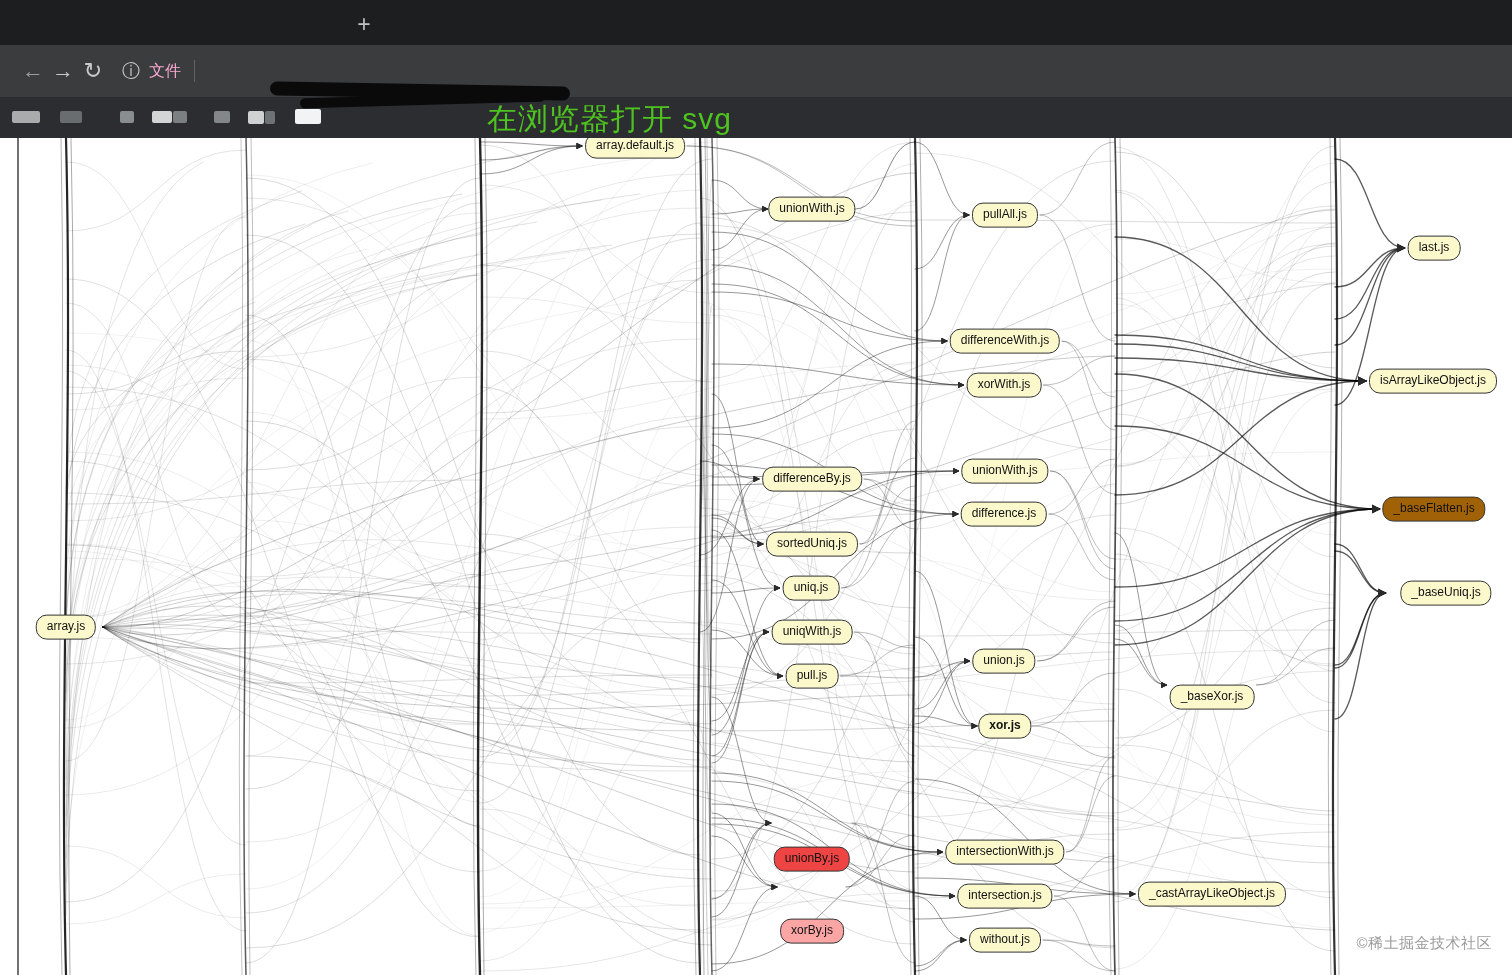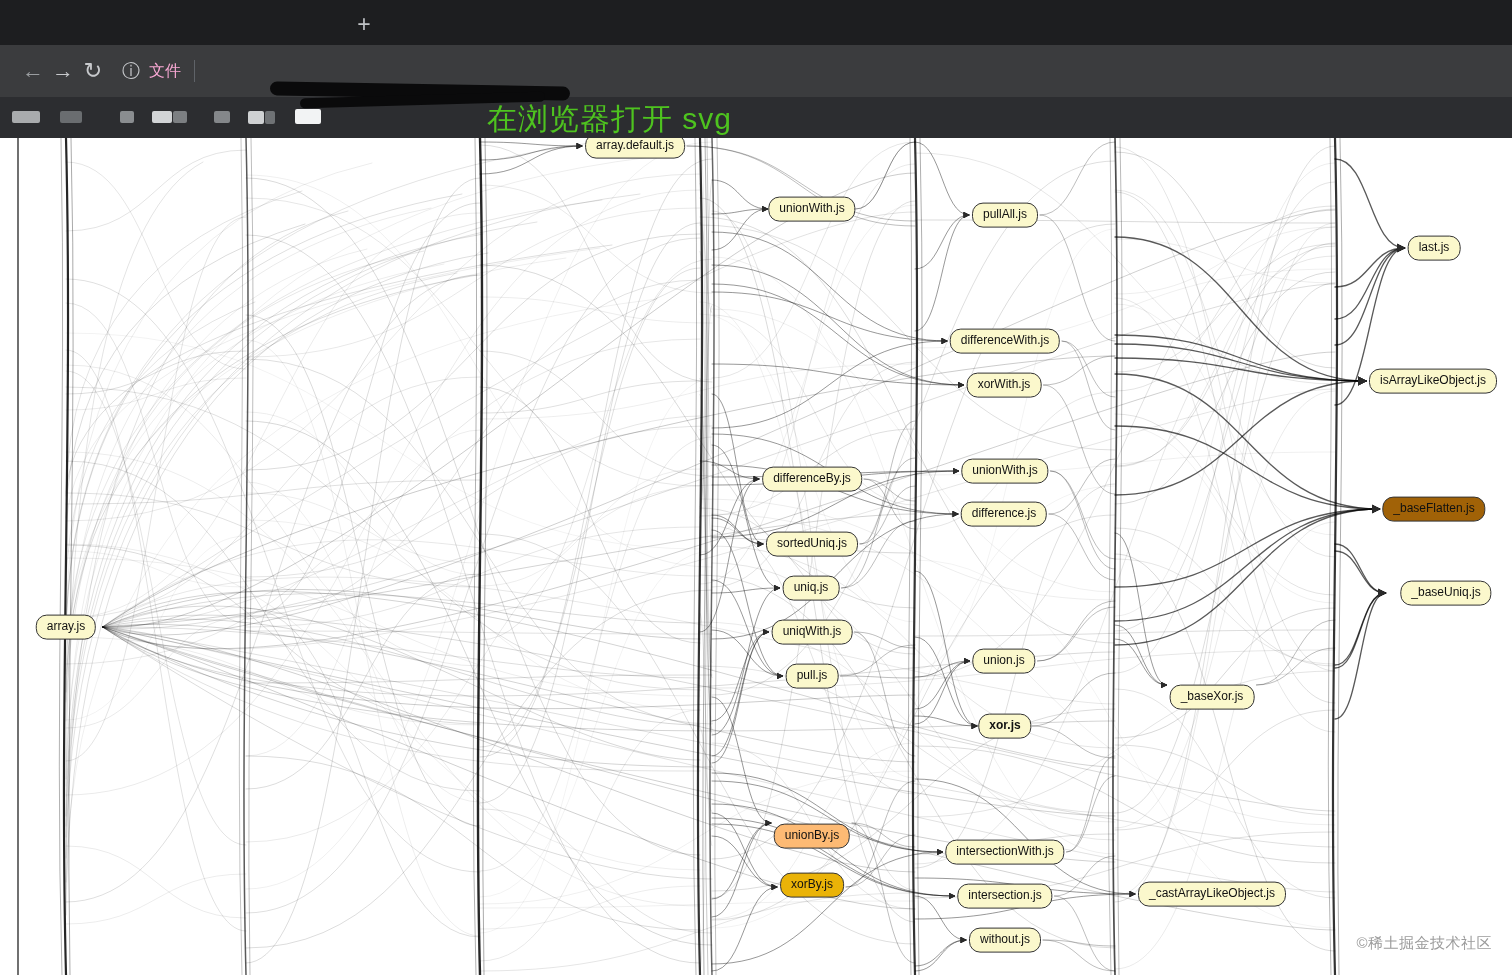--- a/index.html
+++ b/index.html
@@ -521,21 +521,21 @@
       <div class="node" style="left: 1004px; top: 376px; background: rgb(251, 248, 204); border-color: rgb(51, 51, 51);">difference.js</div>
       <div class="node" style="left: 812px; top: 406px; background: rgb(251, 248, 204); border-color: rgb(51, 51, 51);">sortedUniq.js</div>
       <div class="node" style="left: 811px; top: 450px; background: rgb(251, 248, 204); border-color: rgb(51, 51, 51);">uniq.js</div>
       <div class="node" style="left: 1434px; top: 455px; background: rgb(251, 248, 204); border-color: rgb(51, 51, 51); margin-left: 12px;">_baseUniq.js</div>
       <div class="node" style="left: 66px; top: 489px; background: rgb(251, 248, 204); border-color: rgb(51, 51, 51);">array.js</div>
       <div class="node" style="left: 812px; top: 494px; background: rgb(251, 248, 204); border-color: rgb(51, 51, 51);">uniqWith.js</div>
       <div class="node" style="left: 1004px; top: 523px; background: rgb(251, 248, 204); border-color: rgb(51, 51, 51);">union.js</div>
       <div class="node" style="left: 812px; top: 538px; background: rgb(251, 248, 204); border-color: rgb(51, 51, 51);">pull.js</div>
       <div class="node" style="left: 1212px; top: 547px; background: rgb(251, 248, 204); border-color: rgb(51, 51, 51); margin-top: 12px;">_baseXor.js</div>
       <div class="node" style="left: 1005px; top: 588px; background: rgb(251, 248, 204); border-color: rgb(51, 51, 51); font-weight: bold;">xor.js</div>
-      <div class="node" style="left: 812px; top: 698px; background: #fdba74; border-color: rgb(51, 51, 51);">unionBy.js</div>
+      <div class="node" style="left: 812px; top: 721px; background: #ef4444; border-color: rgb(51, 51, 51);">unionBy.js</div>
       <div class="node" style="left: 1005px; top: 714px; background: rgb(251, 248, 204); border-color: rgb(51, 51, 51);">intersectionWith.js</div>
-      <div class="node" style="left: 812px; top: 747px; background: #eab308; border-color: rgb(51, 51, 51);">xorBy.js</div>
+      <div class="node" style="left: 812px; top: 793px; background: #fca5a5; border-color: rgb(51, 51, 51);">xorBy.js</div>
       <div class="node" style="left: 1005px; top: 758px; background: rgb(251, 248, 204); border-color: rgb(51, 51, 51);">intersection.js</div>
       <div class="node" style="left: 1212px; top: 756px; background: rgb(251, 248, 204); border-color: rgb(51, 51, 51);">_castArrayLikeObject.js</div>
       <div class="node" style="left: 1005px; top: 802px; background: rgb(251, 248, 204); border-color: rgb(51, 51, 51);">without.js</div>
     </div>
   <div class="watermark">©稀土掘金技术社区</div>
 </div>
 
 </body></html>

